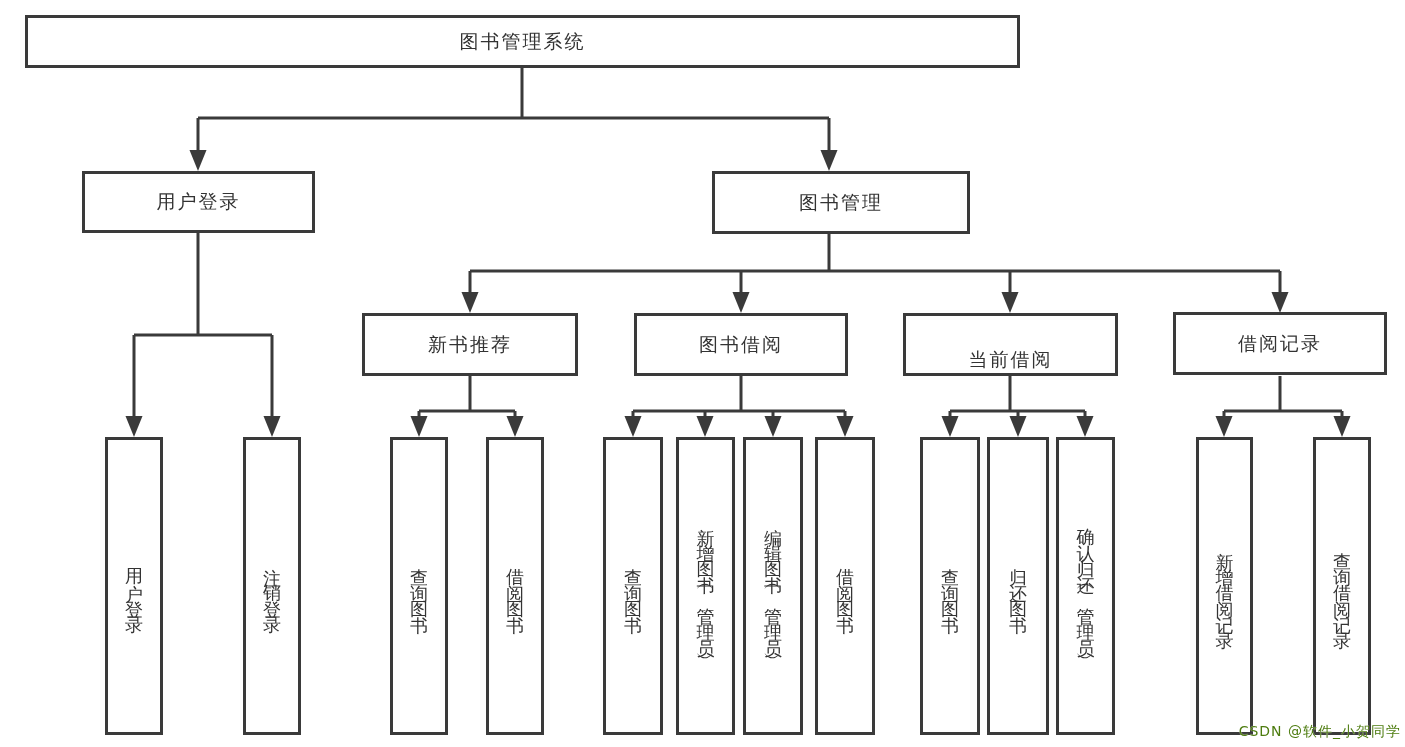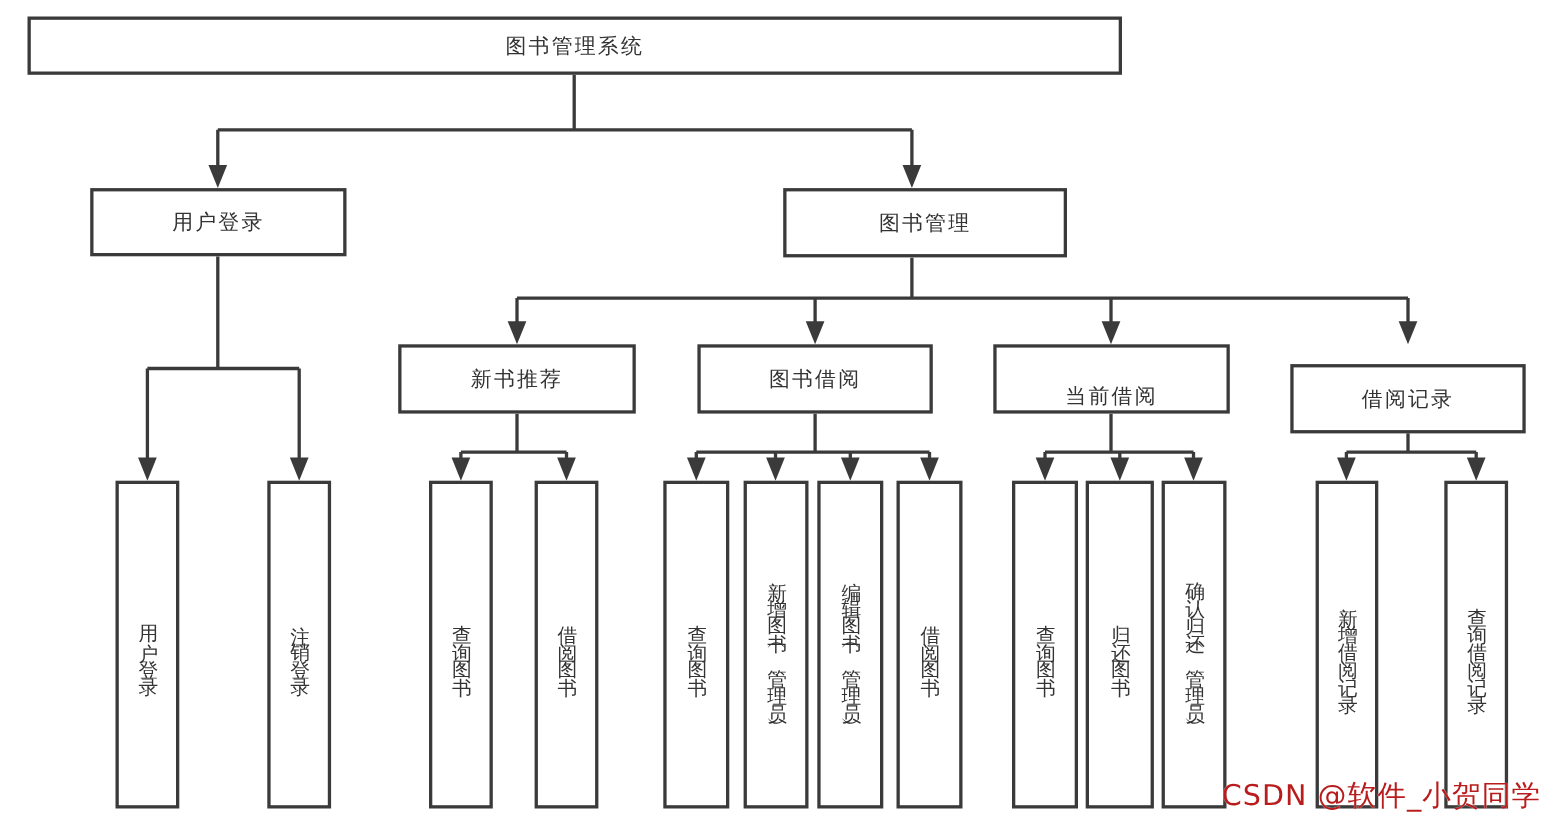--- a/index.html
+++ b/index.html
@@ -30,22 +30,22 @@
     text-orientation:mixed;
     font-size:18px;
     letter-spacing:16px;
     line-height:1.1;
     white-space:nowrap;
     color:var(--text);
   }
   .watermark{
     position:absolute;
     right:4px;bottom:6px;
-    font-size:26px;
-    color:#b91c1c;
+    font-size:14px;
+    color:#4d7c0f;
     letter-spacing:1px;
     white-space:nowrap;
     text-shadow:0 0 1px #ffffff;
   }
 </style>
 </head>
 <body>
 
 <div class="canvas">
 
@@ -98,21 +98,21 @@
 
   <div class="node hbox" style="left:634px;top:313px;width:214px;height:63px;">
     <span>图书借阅</span>
   </div>
   <div class="node hbox" style="left:362px;top:313px;width:216px;height:63px;">
     <span>新书推荐</span>
   </div>
   <div class="node hbox" style="left:903px;top:313px;width:215px;height:63px;align-items:flex-end;">
     <span>当前借阅</span>
   </div>
-  <div class="node hbox" style="left:1173px;top:331px;width:214px;height:63px;">
+  <div class="node hbox" style="left:1173px;top:312px;width:214px;height:63px;">
     <span>借阅记录</span>
   </div>
 
   <div class="node vbox" style="left:105px;top:437px;width:58px;height:298px;">
     <span>用户登录</span>
   </div>
   <div class="node vbox" style="left:243px;top:437px;width:58px;height:298px;">
     <span>注销登录</span>
   </div>
 

